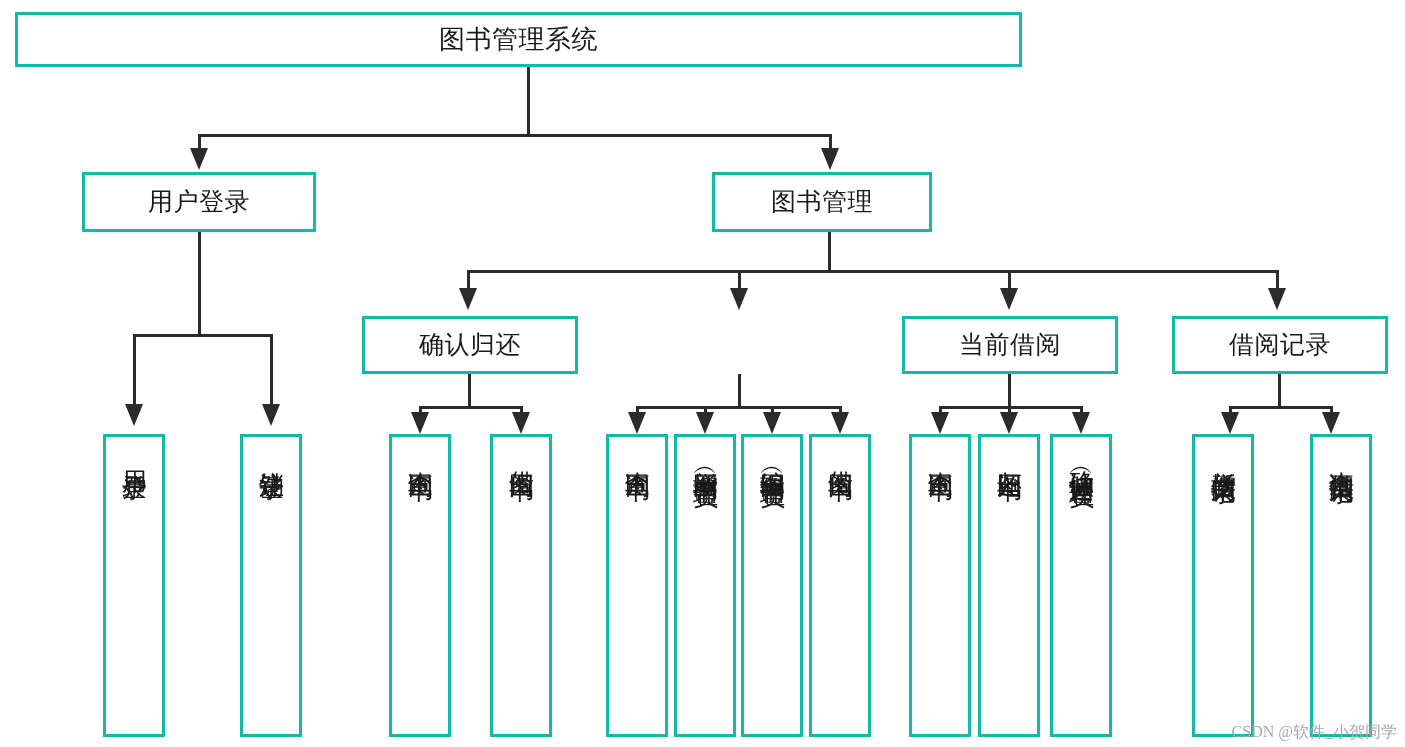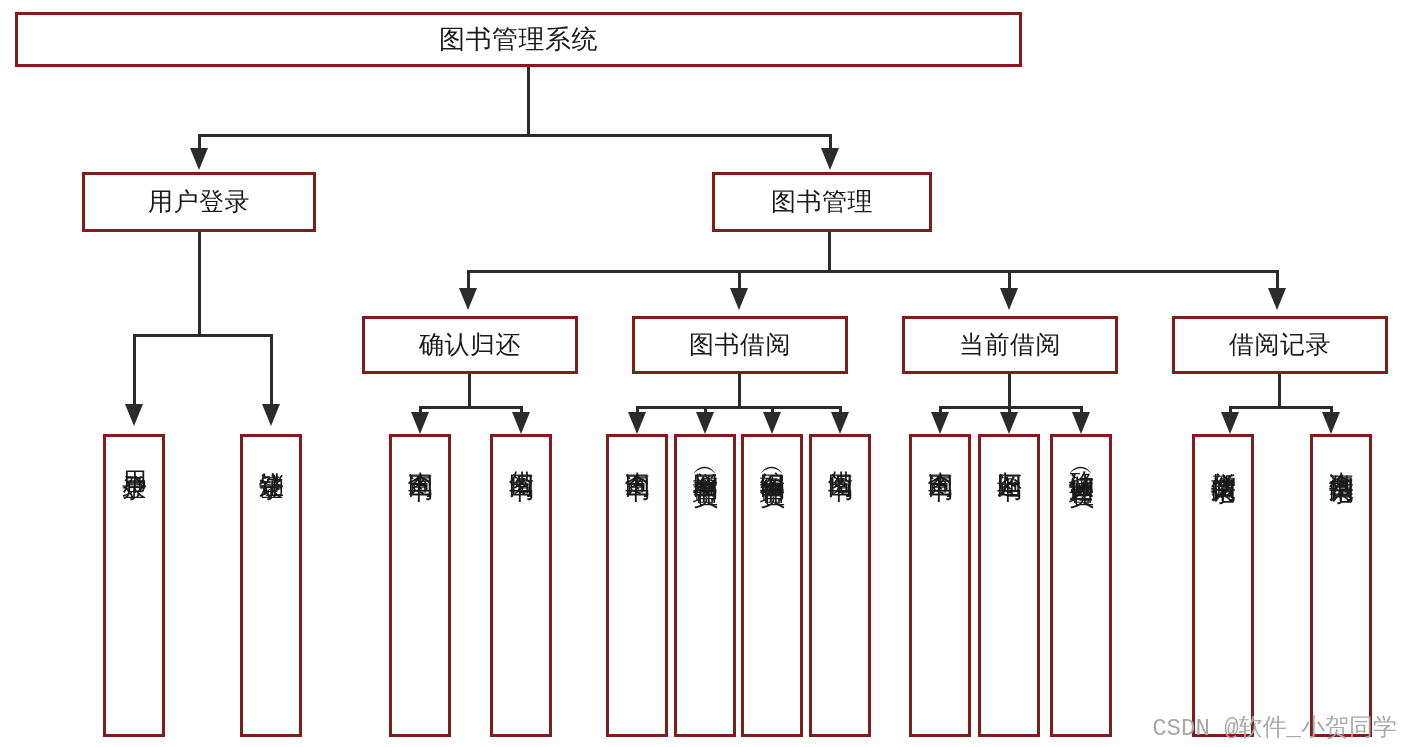--- a/index.html
+++ b/index.html
@@ -16,21 +16,21 @@
     width: 1405px;
     height: 747px;
     background: #ffffff;
     overflow: hidden;
   }
 
   
   .node {
     position: absolute;
     box-sizing: border-box;
-    border: 3px solid #7f1d1d;
+    border: 3px solid #14b8a6;
     background: #ffffff;
     display: flex;
     align-items: center;
     justify-content: center;
     color: #1a1a1a;
     letter-spacing: 0.5px;
   }
   .node.h {
     font-size: 25px;
     line-height: 1.1;
@@ -69,24 +69,24 @@
     border-left: 9px solid transparent;
     border-right: 9px solid transparent;
     border-top: 22px solid #2b2b2b;
   }
 
   
   #watermark {
     position: absolute;
     right: 8px;
     bottom: 4px;
-    font-size: 24px;
+    font-size: 16px;
     color: #a9a9a9;
     white-space: nowrap;
-    font-family: Liberation Mono, monospace;
+    font-family: Liberation Serif, serif;
   }
 </style>
 </head>
 <body>
 
 <div id="canvas">
 
   <div class="node h root" style="left:15px; top:12px; width:1007px; height:55px;">
     <span>图书管理系统</span>
   </div>
@@ -121,23 +121,20 @@
   <div class="line vline" style="left:738px; top:270px; width:3px; height:20px;"></div>
   <div class="arrow" style="left:730px; top:288px;"></div>
   <div class="line vline" style="left:1008px; top:270px; width:3px; height:20px;"></div>
   <div class="arrow" style="left:1000px; top:288px;"></div>
   <div class="line vline" style="left:1276px; top:270px; width:3px; height:20px;"></div>
   <div class="arrow" style="left:1268px; top:288px;"></div>
 
   <div class="node h" style="left:362px; top:316px; width:216px; height:58px;">
     <span>确认归还</span>
   </div>
-  <div class="node h" style="left:632px; top:316px; width:216px; height:58px;">
-    <span>图书借阅</span>
-  </div>
   <div class="node h" style="left:902px; top:316px; width:216px; height:58px;">
     <span>当前借阅</span>
   </div>
   <div class="node h" style="left:1172px; top:316px; width:216px; height:58px;">
     <span>借阅记录</span>
   </div>
 
   <div class="line vline" style="left:468px; top:374px; width:3px; height:34px;"></div>
   <div class="line hline" style="left:419px; top:406px; width:104px; height:3px;"></div>
   <div class="line vline" style="left:419px; top:406px; width:3px; height:8px;"></div>

